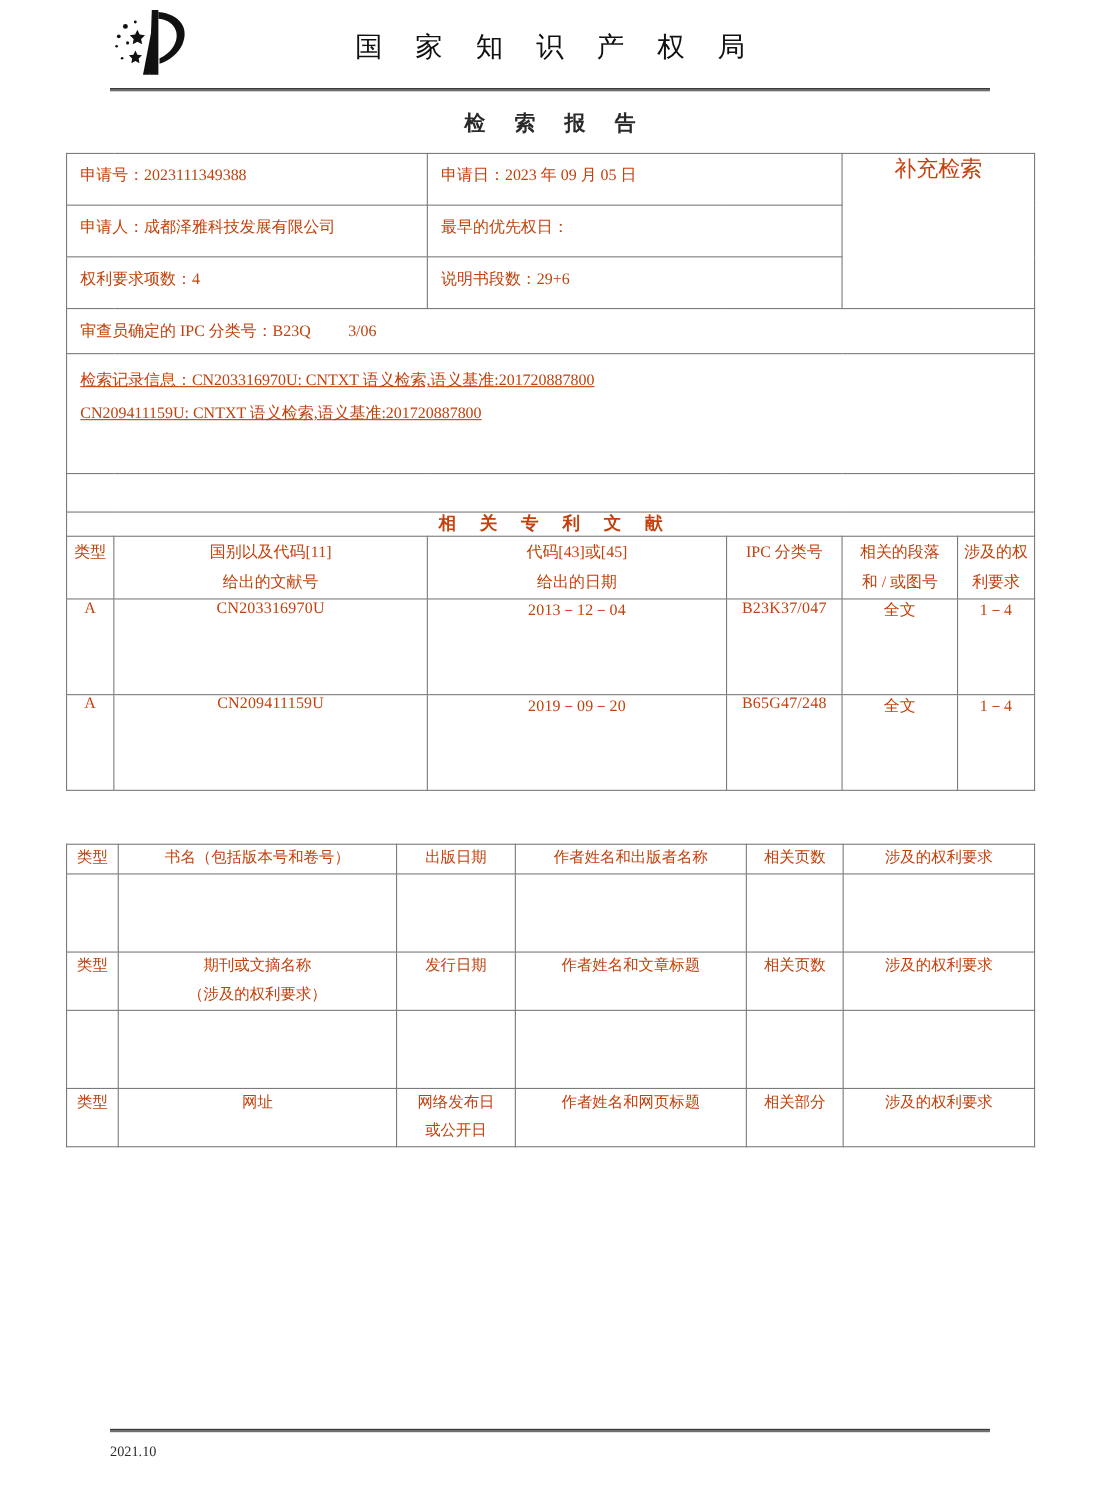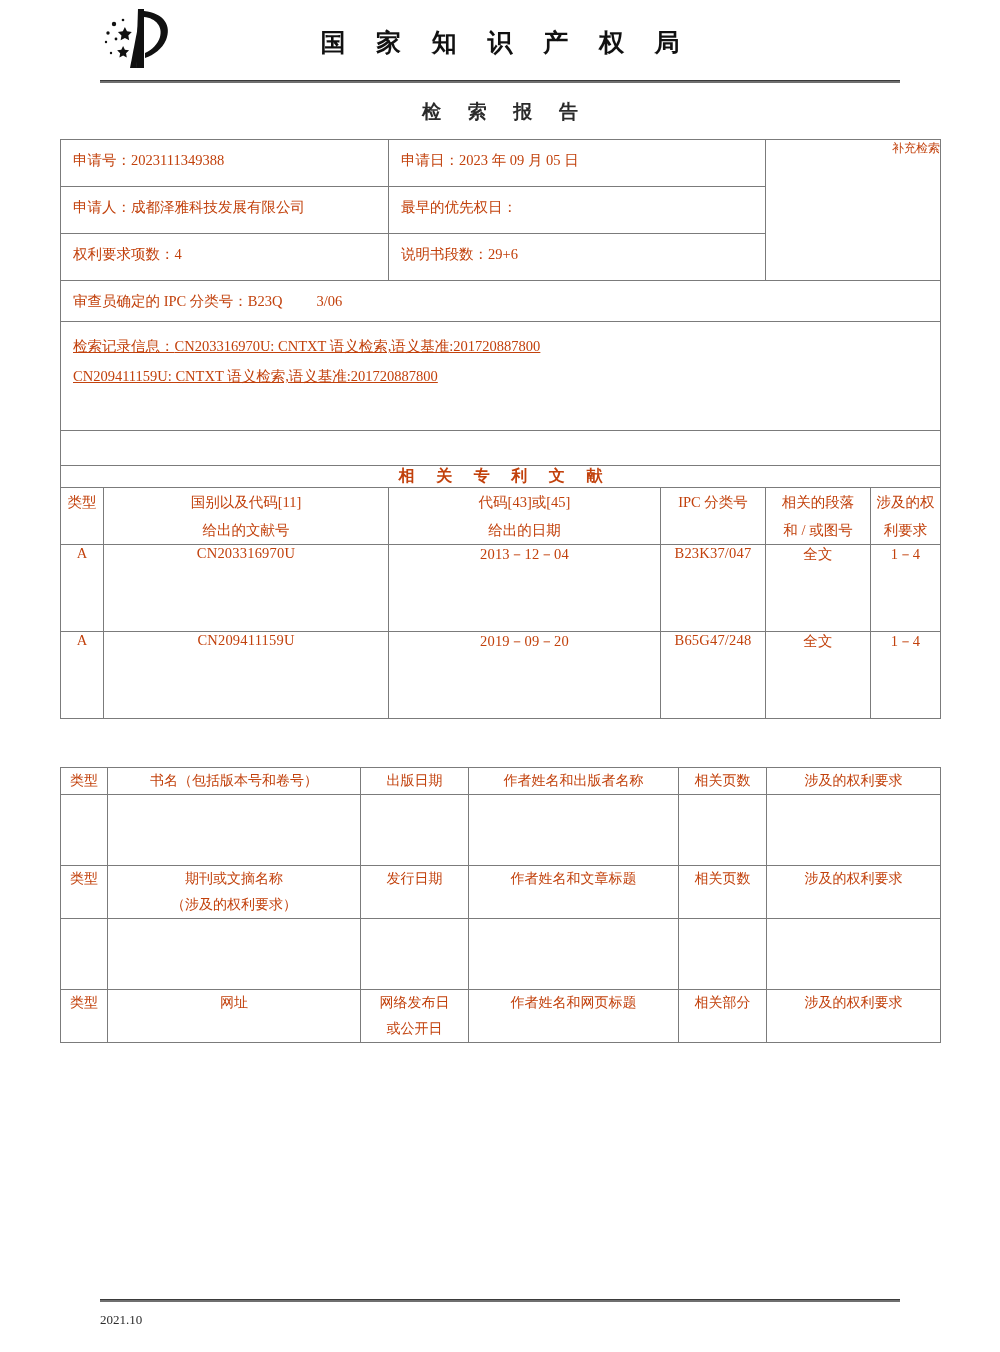--- a/index.html
+++ b/index.html
@@ -36,21 +36,21 @@
     height: 66px;
   }
   .logo svg { display: block; }
   .org-title {
     position: absolute;
     left: 0;
     right: 0;
     top: 26px;
     text-align: center;
     font-size: 25px;
-    font-weight: bold;
+    font-weight: normal;
     letter-spacing: 11px;
     text-indent: 11px;
     color: #111;
     font-family: "DejaVu Serif", "Liberation Serif", serif;
   }
   .rule-top {
     margin: 0 40px;
     height: 3px;
     background: #6f6f6f;
     border-top: 1px solid #3a3a3a;
@@ -87,24 +87,24 @@
   .mid {
     vertical-align: middle;
   }
 
   
   .biblio td { height: 46px; }
   .biblio .label {
     white-space: nowrap;
   }
   .supp-cell {
-    text-align: right;
+    text-align: center;
     vertical-align: top;
     padding-top: 24px;
-    font-size: 12px;
+    font-size: 20px;
   }
   .ipc-row td { height: 38px; }
   .srec-cell {
     padding: 10px 10px 12px 12px;
     line-height: 2.05;
   }
   .srec-cell .line { white-space: nowrap; text-decoration: underline; }
   .spacer-row td { height: 34px; }
 
   

